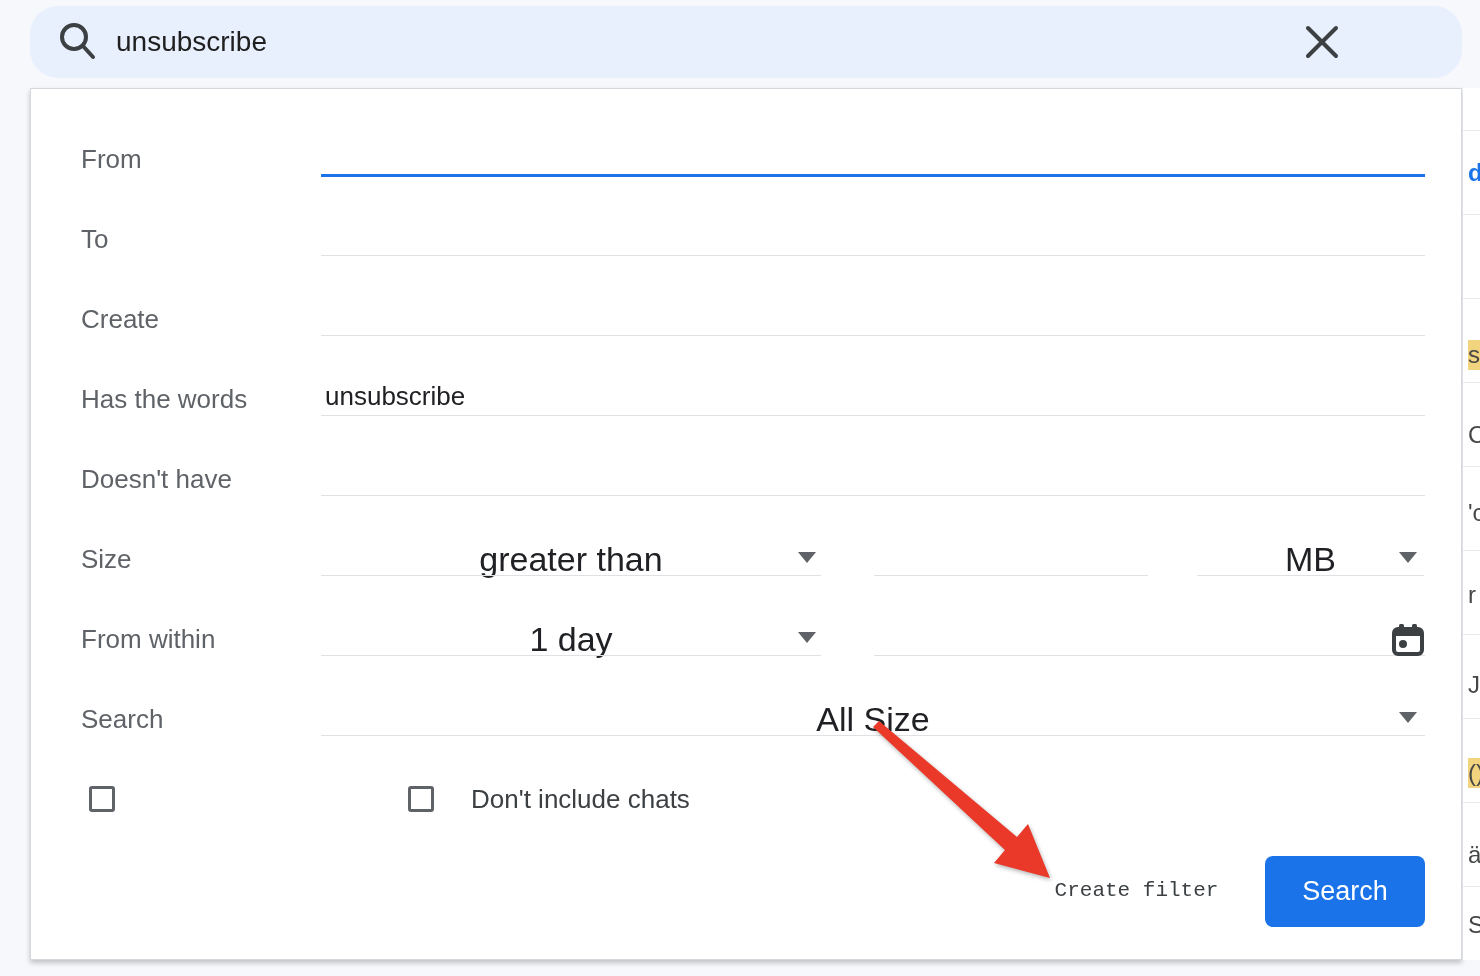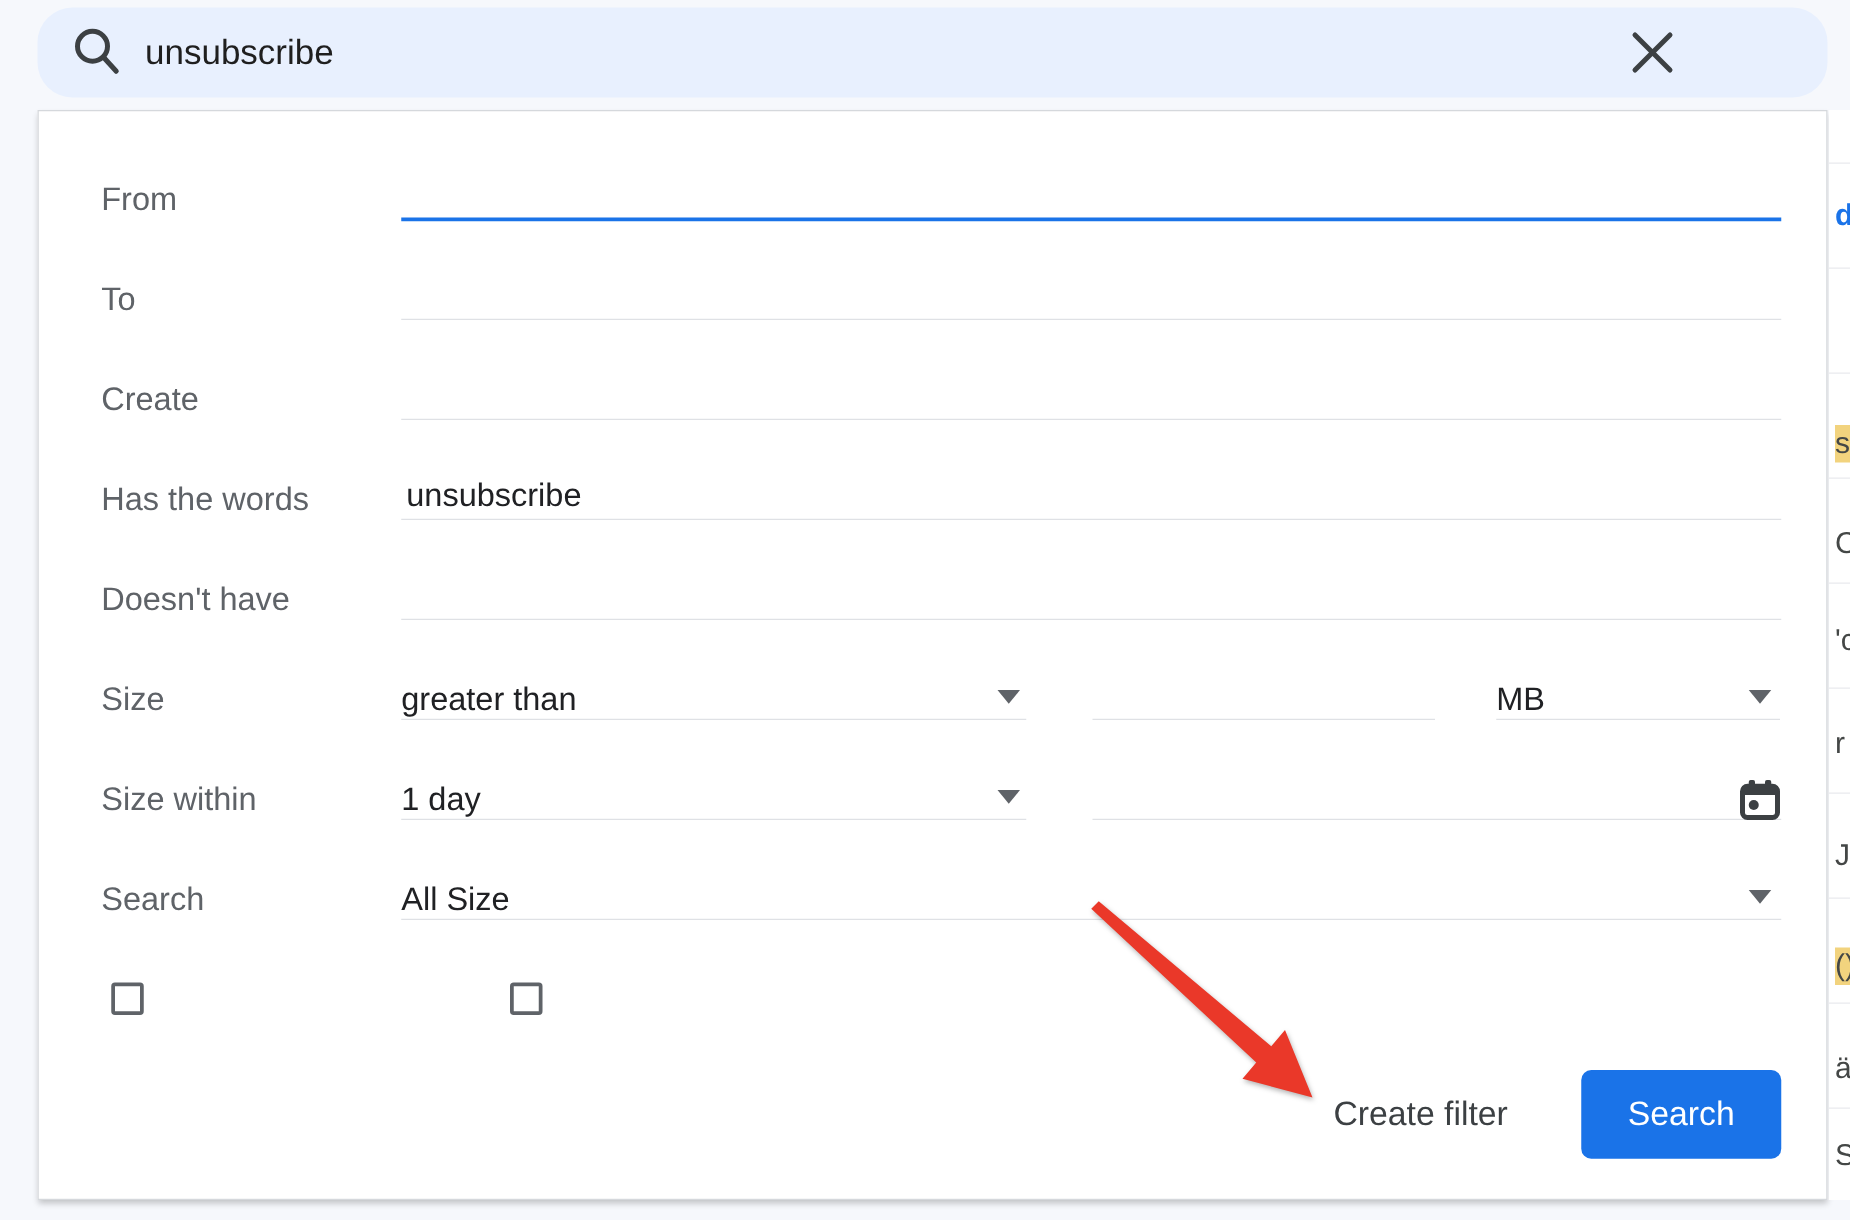--- a/index.html
+++ b/index.html
@@ -40,39 +40,39 @@
     white-space:nowrap;
   }
   .uline{position:absolute; height:1px; background:var(--line-gray);}
   .uline.focus{height:3px; background:var(--focus-blue);}
   .fld{
     position:absolute; height:38px; border:none; outline:none; background:transparent;
     font:26px "Liberation Sans","DejaVu Sans",sans-serif; color:var(--value-dark);
     padding:0 4px;
   }
   .dd{
-    position:absolute; font-size:26px; line-height:34px; color:var(--value-dark);
-    cursor:pointer; white-space:nowrap;
+    position:absolute; font-size:34px; line-height:34px; color:var(--value-dark);
+    cursor:pointer; white-space:nowrap;text-align:center;
   }
   .caret{
     position:absolute; width:0; height:0;
     border-left:9px solid transparent; border-right:9px solid transparent;
     border-top:11px solid var(--label-gray);
   }
   .calbtn{position:absolute; width:34px; height:34px; cursor:pointer;}
   .cbx{
     position:absolute; width:26px; height:26px; border:3px solid var(--label-gray);
     border-radius:3px; background:#fff; cursor:pointer;
   }
   .cbx-label{position:absolute; font-size:26px; line-height:34px; color:var(--icon-gray); white-space:nowrap;}
   .createfilter{
     position:absolute; left:1013px; top:784px; width:185px; height:36px;
-    font-size:27px; line-height:36px; text-align:center; color:var(--icon-gray);
+    font-size:21px; line-height:36px; text-align:center; color:var(--icon-gray);
     background:none; border:none; cursor:pointer;
-    font-family:Liberation Sans, sans-serif;
+    font-family:Liberation Mono, monospace;
   }
   .searchbtn{
     position:absolute; left:1234px; top:767px; width:160px; height:71px;
     background:var(--btn-blue); color:var(--btn-text); border:none; border-radius:8px;
     font:27px "Liberation Sans","DejaVu Sans",sans-serif; cursor:pointer;
   }
   
   .strip{
     position:absolute; left:1463px; top:88px; width:17px; height:872px;
     background:#fff; overflow:hidden;
@@ -127,41 +127,42 @@
   <div class="row-label" style="top:453px">Size</div>
   <div class="dd" style="left:290px; top:453px; width:500px">greater than</div>
   <div class="caret" style="left:767px; top:463px"></div>
   <div class="uline" style="left:290px; top:486px; width:500px"></div>
   <input class="fld" style="left: 843px; top: 448px; width: 274px;" value="">
   <div class="uline" style="left:843px; top:486px; width:274px"></div>
   <div class="dd" style="left:1166px; top:453px; width:227px">MB</div>
   <div class="caret" style="left:1368px; top:463px"></div>
   <div class="uline" style="left:1166px; top:486px; width:227px"></div>
 
-  <div class="row-label" style="top:533px">Size within</div>
+  <div class="row-label" style="top:533px">From within</div>
   <div class="dd" style="left:290px; top:533px; width:500px">1 day</div>
   <div class="caret" style="left:767px; top:543px"></div>
   <div class="uline" style="left:290px; top:566px; width:500px"></div>
   <input class="fld" style="left: 843px; top: 528px; width: 500px;" value="">
   <div class="uline" style="left:843px; top:566px; width:551px"></div>
   <svg class="calbtn" style="left:1360px; top:534px" viewBox="0 0 34 34">
     <rect x="3" y="6" width="28" height="25" rx="4" fill="none" stroke="#3c4043" stroke-width="4"></rect>
     <rect x="3" y="6" width="28" height="7" fill="#3c4043"></rect>
     <rect x="8" y="1" width="5" height="7" rx="1.5" fill="#3c4043"></rect>
     <rect x="21" y="1" width="5" height="7" rx="1.5" fill="#3c4043"></rect>
     <circle cx="12" cy="21" r="4" fill="#3c4043"></circle>
   </svg>
 
   <div class="row-label" style="top:613px">Search</div>
   <div class="dd" style="left:290px; top:613px; width:1104px">All Size</div>
   <div class="caret" style="left:1368px; top:623px"></div>
   <div class="uline" style="left:290px; top:646px; width:1104px"></div>
 
   <div class="cbx" style="left:58px; top:697px"></div>
   <div class="cbx" style="left:377px; top:697px"></div>
+  <div class="cbx-label" style="left:440px; top:693px">Don't include chats</div>
 
   <button class="createfilter">Create filter</button>
   <button class="searchbtn">Search</button>
 </div>
 
 <div class="strip">
   <div class="sep" style="top:42px"></div>
   <div class="sep" style="top:126px"></div>
   <div class="sep" style="top:210px"></div>
   <div class="sep" style="top:294px"></div>

